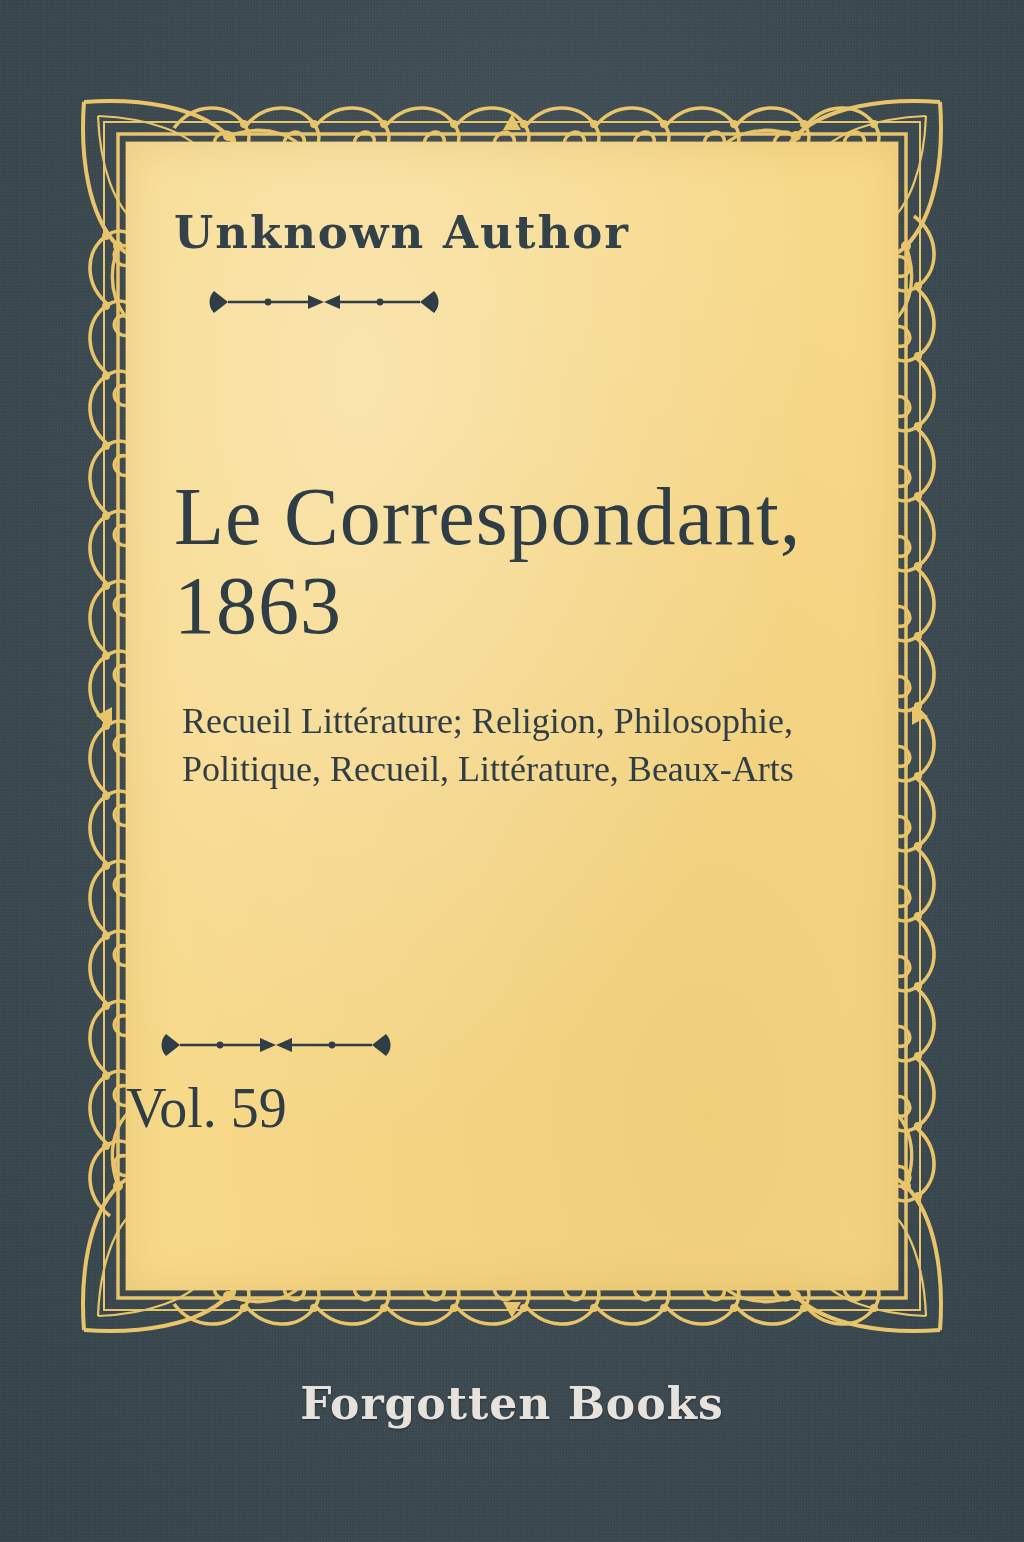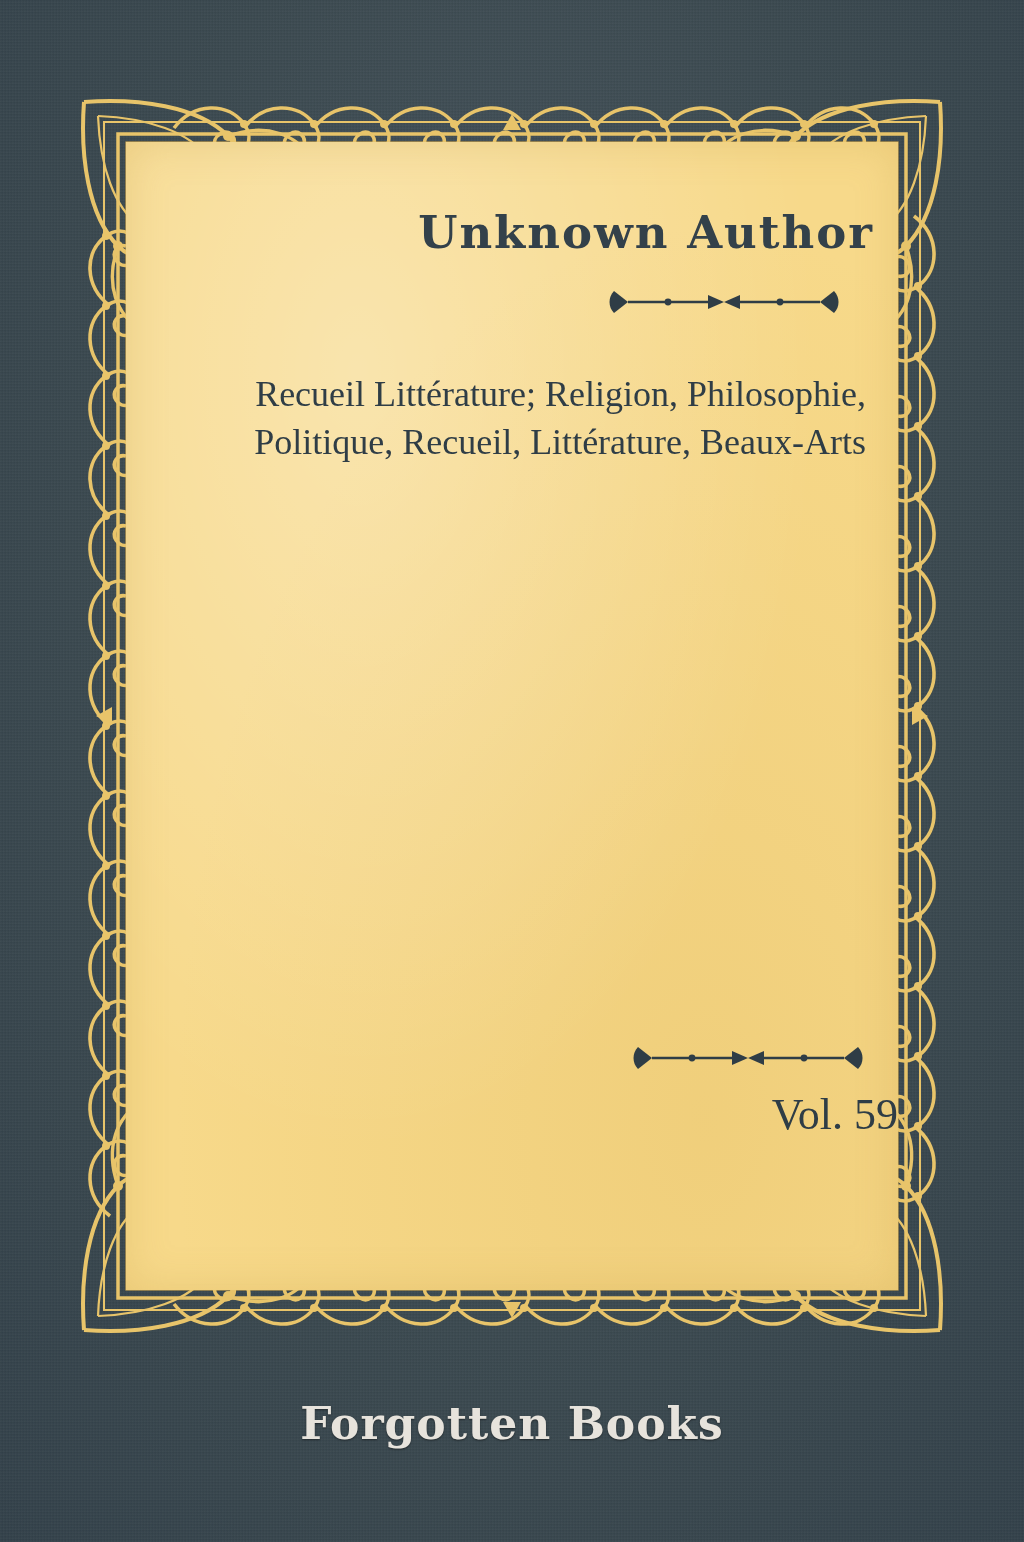--- a/index.html
+++ b/index.html
@@ -54,21 +54,21 @@
       radial-gradient(ellipse at 30% 20%, rgba(255,255,255,0.30) 0%, rgba(255,255,255,0) 60%),
       radial-gradient(ellipse at 75% 85%, rgba(214,170,70,0.22) 0%, rgba(214,170,70,0) 65%);
     box-shadow: inset 0 0 40px rgba(190,150,60,0.25);
   }
 
   .paper-inner {
     position: absolute;
     inset: 0;
     padding: 40px 24px 0 48px;
     box-sizing: border-box;
-    text-align: right;
+    text-align: left;
     color: #2c3840;
   }
 
   .author {
     font-family: "DejaVu Serif", serif;
     font-weight: bold;
     font-size: 45px;
     letter-spacing: 2px;
     color: #33414a;
     margin-top: 24px;
@@ -100,38 +100,37 @@
   }
 
   .volume-block {
     position: absolute;
     left: 0;
     right: 0;
     bottom: 150px;
   }
   .volume {
     font-family: "Liberation Serif", serif;
-    font-size: 44px;
+    font-size: 56px;
     color: #2f3d46;
     margin-top: 10px;
   }
 
   .publisher {
     position: absolute;
     left: 0;
     right: 0;
     top: 1378px;
     text-align: center;
     font-family: "DejaVu Serif", serif;
     font-weight: bold;
     font-size: 44px;
     letter-spacing: 1px;
     color: #e7e3dc;
     text-shadow: 0 1px 2px rgba(0,0,0,0.45);
-    margin-top: 20px;
   }
   .publisher .pub-word { display: inline; }
 </style>
 </head>
 <body>
 
 <div class="cover-texture"></div>
 
 <div class="plate">
 
@@ -241,20 +240,24 @@
           <path d="M150,17 l-16,-7 v14 z" fill="#2f3d46" stroke="none"></path>
           <line x1="166" y1="17" x2="246" y2="17" stroke-width="2.6"></line>
           <line x1="134" y1="17" x2="54" y2="17" stroke-width="2.6"></line>
           <circle cx="206" cy="17" r="3.4" stroke="none"></circle>
           <circle cx="94" cy="17" r="3.4" stroke="none"></circle>
           <path d="M246,17 l14,-11 c6,6 6,16 0,22 z" stroke="none"></path>
           <path d="M54,17 l-14,-11 c-6,6 -6,16 0,22 z" stroke="none"></path>
         </g>
       </svg>
 
+      <div class="title">
+        <div>Le Correspondant,</div>
+        <div>1863</div>
+      </div>
 
       <div class="subtitle">
         <div>Recueil Littérature; Religion, Philosophie,</div>
         <div>Politique, Recueil, Littérature, Beaux-Arts</div>
       </div>
 
       <div class="volume-block">
         <svg class="divider" viewBox="0 0 300 34" aria-hidden="true">
           <g fill="#2f3d46" stroke="#2f3d46">
             <path d="M150,17 l16,-7 v14 z" fill="#2f3d46" stroke="none"></path>

